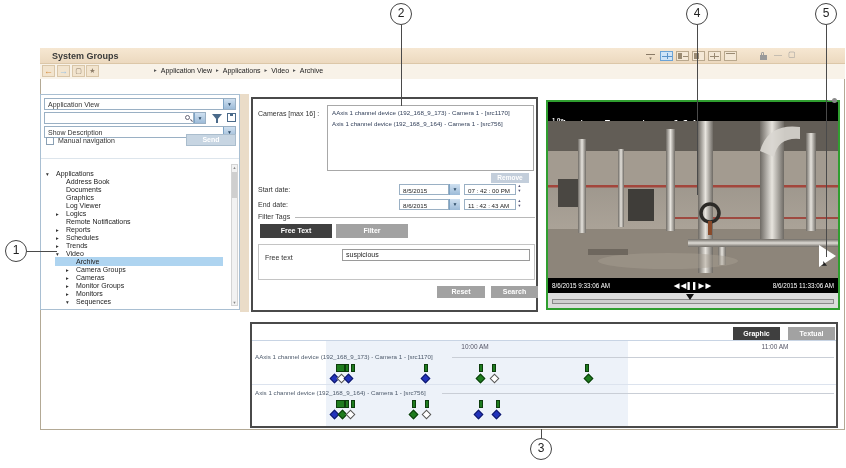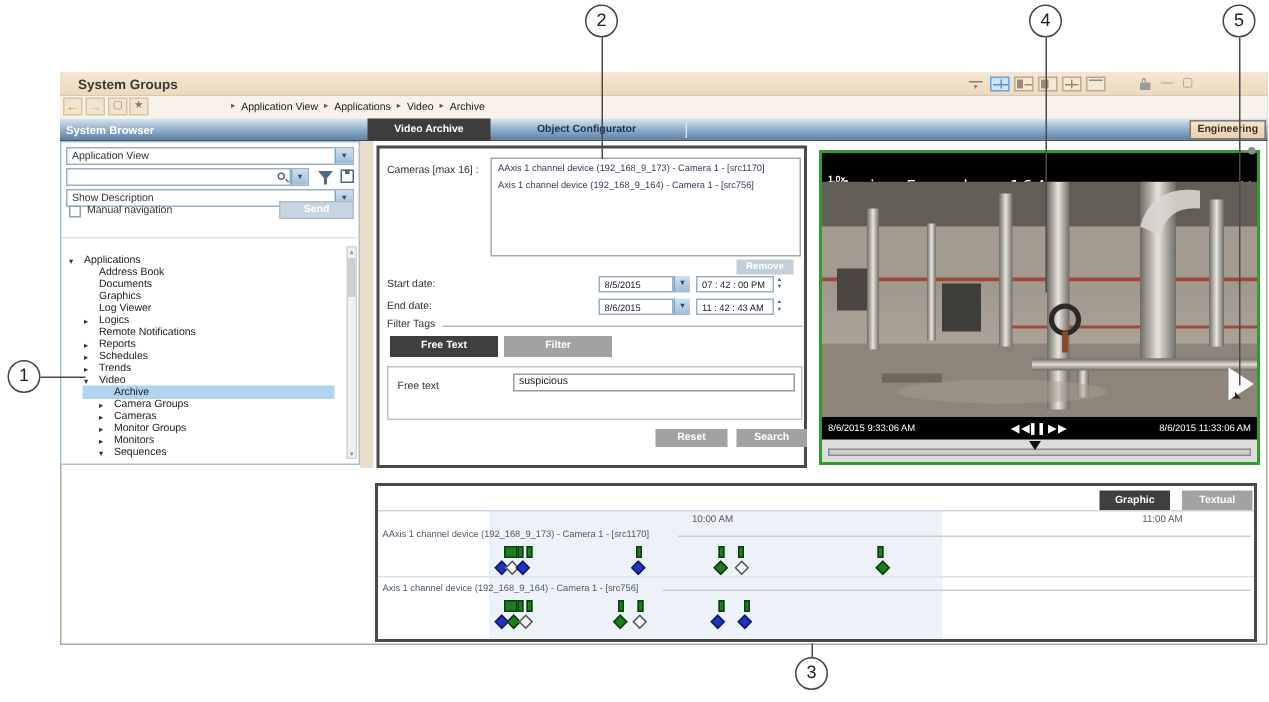--- a/index.html
+++ b/index.html
@@ -159,27 +159,20 @@
   </div>
 
   <div class="toolbar">
     <div class="tb-btn" style="left:2px; color:#d98f3f; font-weight:bold;"><span>←</span></div>
     <div class="tb-btn" style="left:17px; color:#9fc4e4; font-weight:bold;"><span>→</span></div>
     <div class="tb-btn" style="left:32px; color:#8a7a66; font-size:7px;"><span>▢</span></div>
     <div class="tb-btn" style="left:46px; color:#8a7a66; font-size:7px;"><span>★</span></div>
     <div class="crumbs"><span class="sep">▸</span><span class="crumb">Application View</span><span class="sep">▸</span><span class="crumb">Applications</span><span class="sep">▸</span><span class="crumb">Video</span><span class="sep">▸</span><span class="crumb">Archive</span></div>
   </div>
 
-  <div class="bluebar">
-    <div class="sysbrowser-hd">System Browser</div>
-    <div class="tab active" style="left:205px; width:82px;">Video Archive</div>
-    <div class="tab inactive" style="left:287px; width:128px;">Object Configurator</div>
-    <div class="tab-sep" style="left:417px;"></div>
-    <div class="engineering">Engineering</div>
-  </div>
 
   <div class="leftpanel"></div>
 
   <div class="field" style="left:44px; top:98px; width:192px; height:12px;">
     <span class="txt">Application View</span>
     <span class="dd-btn"><span style="line-height:10px;">▼</span></span>
   </div>
 
   <div class="field" style="left:44px; top:112px; width:150px; height:12px;">
     <span class="txt"></span>

